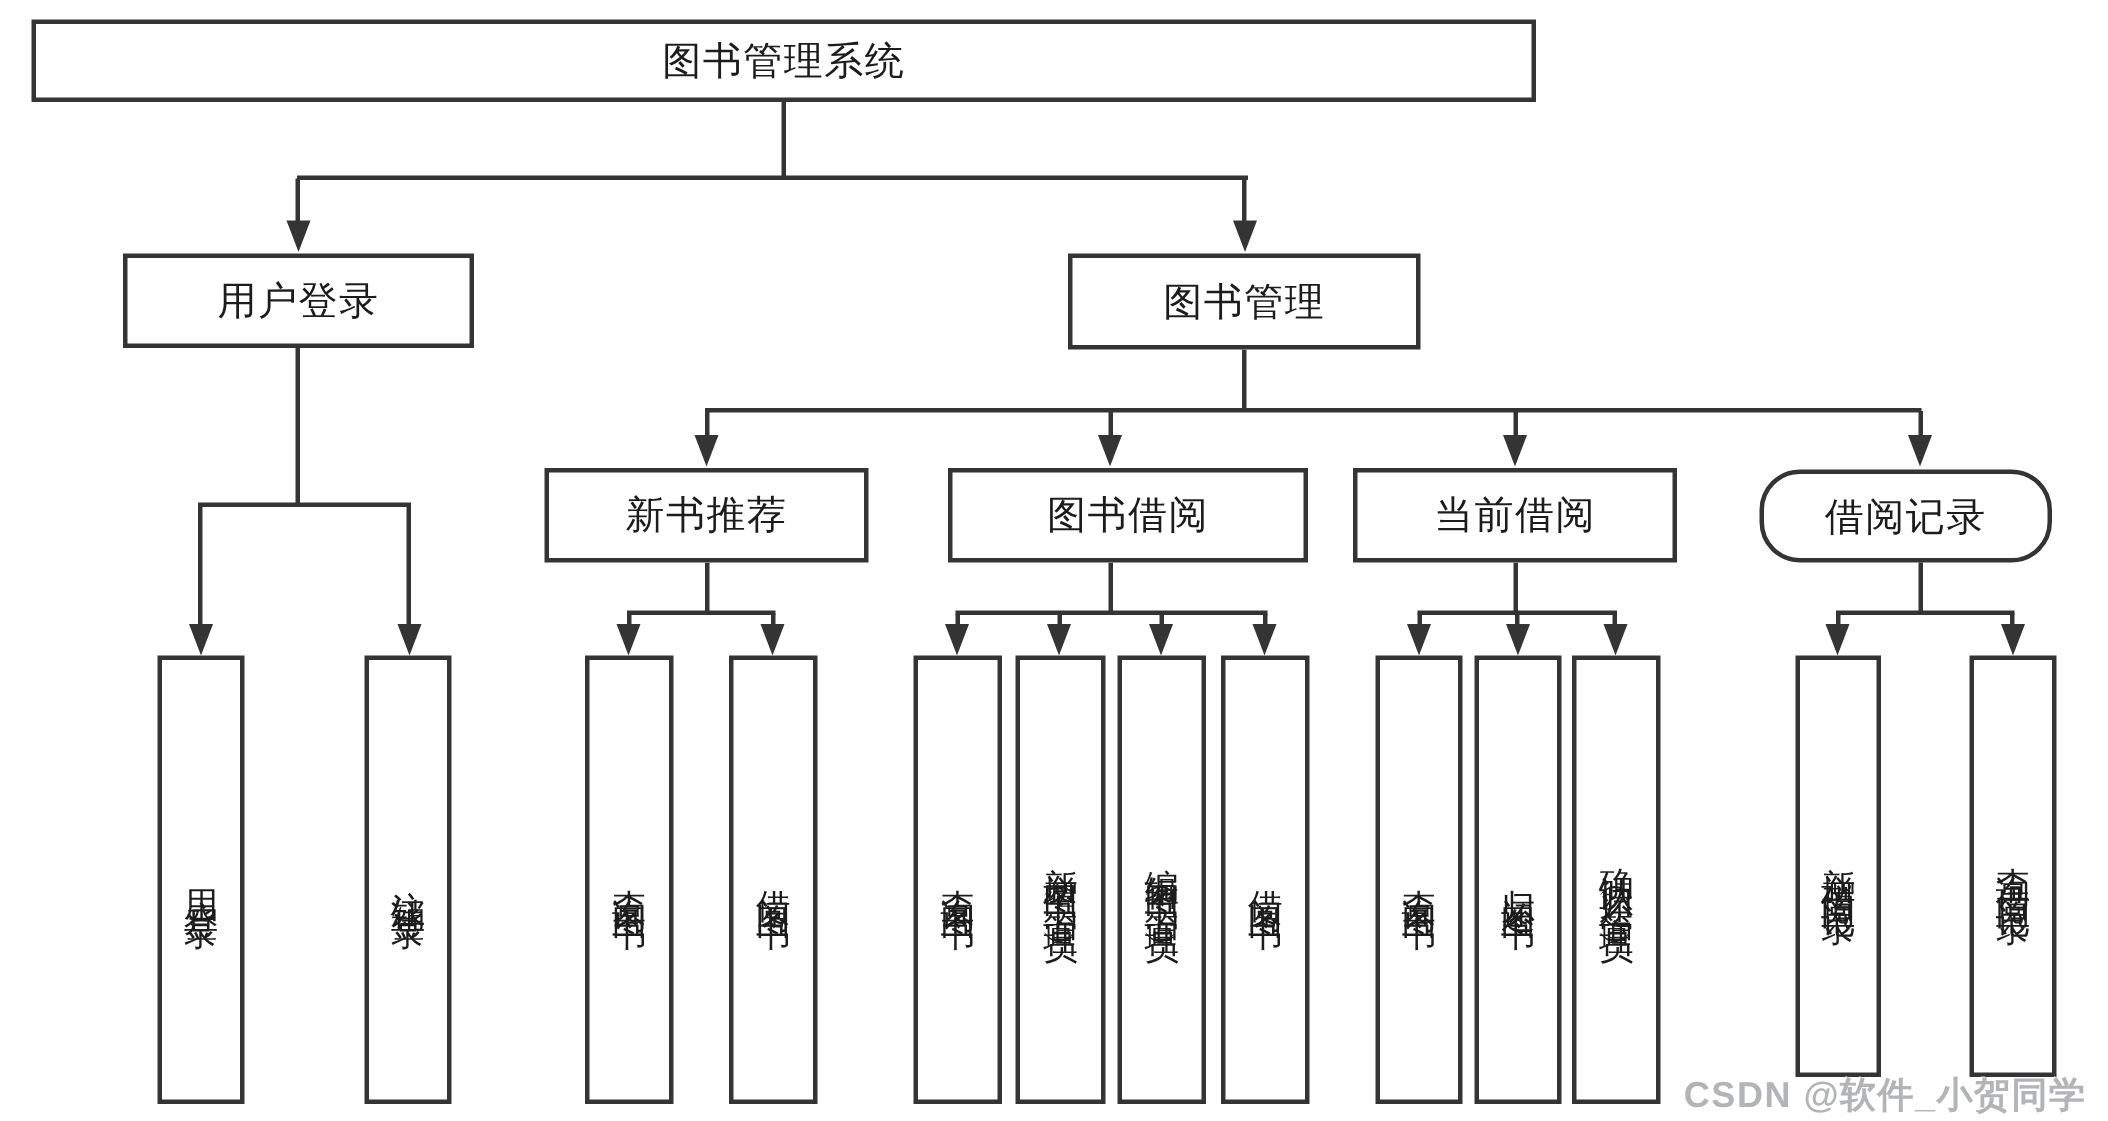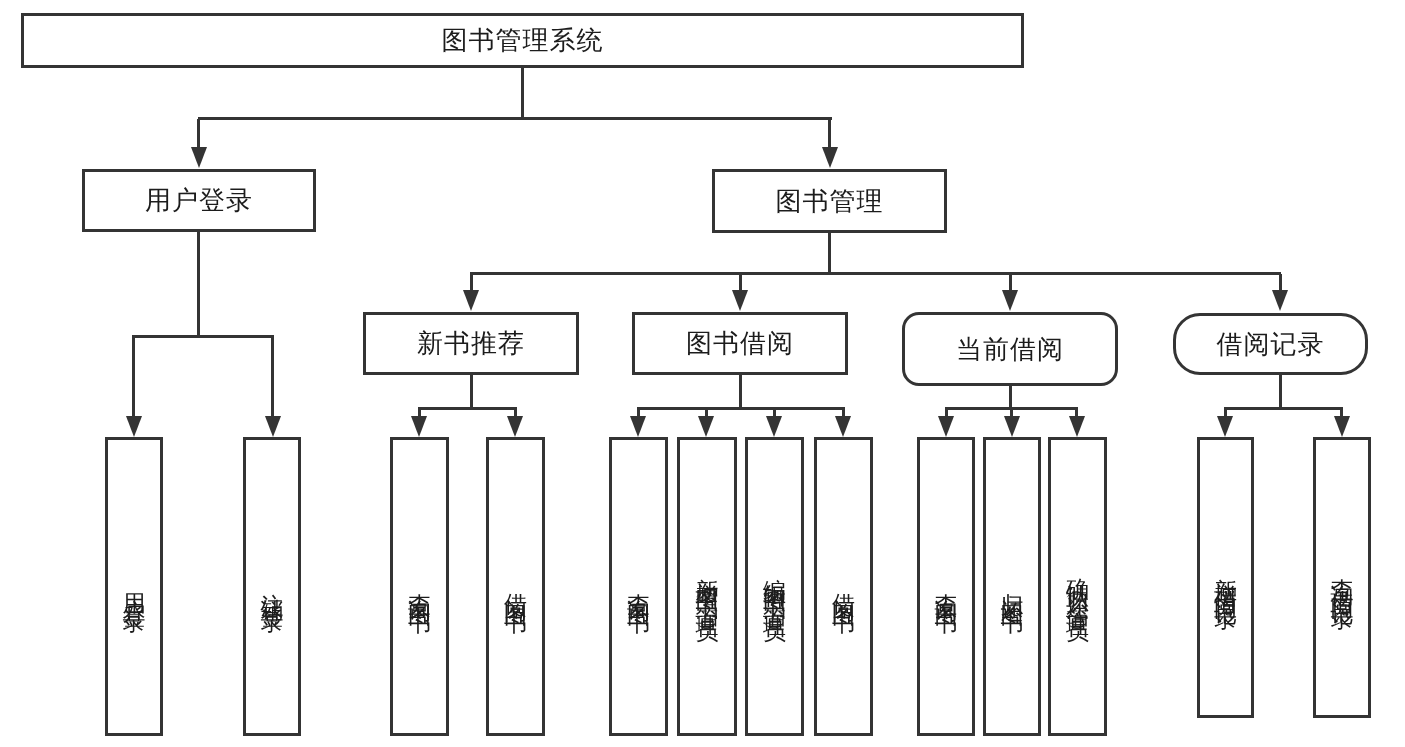--- a/index.html
+++ b/index.html
@@ -141,24 +141,24 @@
   <div class="hbox" style="left:82px; top:169px; width:234px; height:63px;">
     <span>用户登录</span>
   </div>
   <div class="hbox" style="left:363px; top:312px; width:216px; height:63px;">
     <span>新书推荐</span>
   </div>
 
   <div class="hbox" style="left:712px; top:169px; width:235px; height:64px;">
     <span>图书管理</span>
   </div>
-  <div class="hbox" style="left:632px; top:312px; width:216px; height:63px;">
+  <div class="hbox" style="left:632px; top:312px; width:240px; height:63px;">
     <span>图书借阅</span>
   </div>
-  <div class="hbox" style="left:902px; top:312px; width:216px; height:74px;border-radius:17px;">
+  <div class="hbox" style="left:902px; top:312px; width:216px; height:63px;">
     <span>当前借阅</span>
   </div>
   <div class="hbox" style="left:1173px; top:313px; width:195px; height:62px;border-radius:27px;">
     <span>借阅记录</span>
   </div>
 
   <div class="vbox" style="left:105px; width:58px;">
     <span class="vtext">用户登录</span>
   </div>
   <div class="vbox" style="left:243px; width:58px;">
@@ -195,14 +195,15 @@
     <span class="vtext">确认归还（管理员）</span>
   </div>
 
   <div class="vbox short" style="left:1197px; width:57px;">
     <span class="vtext">新增借阅记录</span>
   </div>
   <div class="vbox short" style="left:1313px; width:58px;">
     <span class="vtext">查询借阅记录</span>
   </div>
 
+  <div class="watermark">CSDN @软件_小贺同学</div>
 
 </div>
 
 </body></html>

